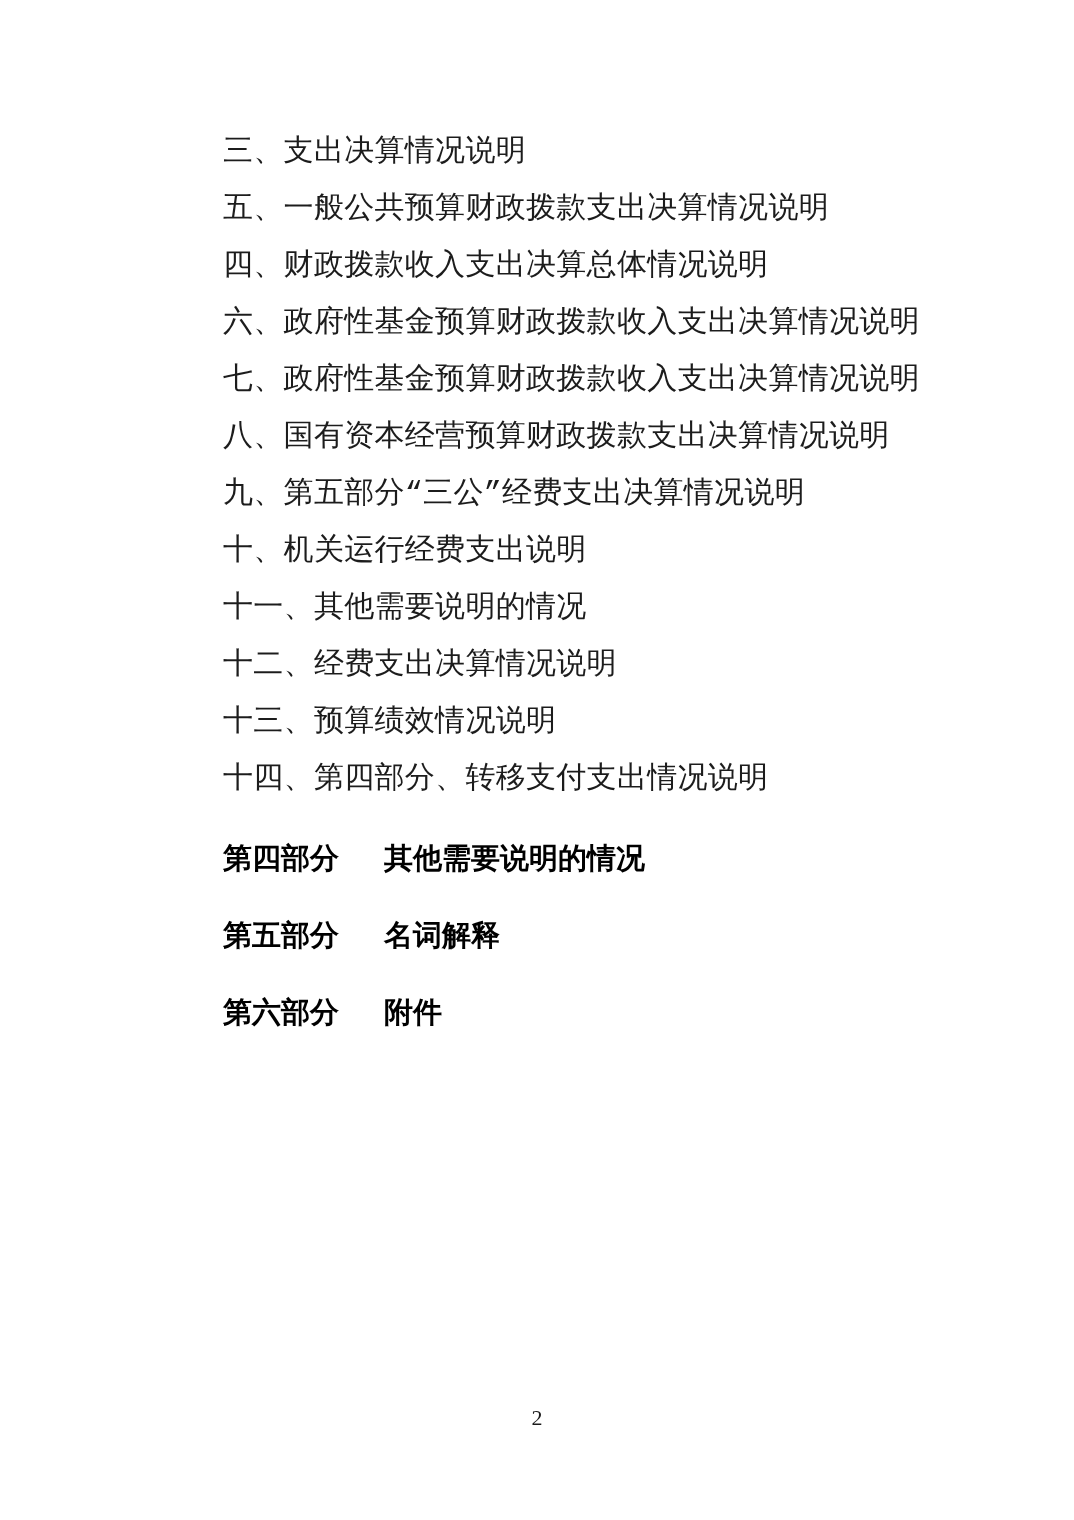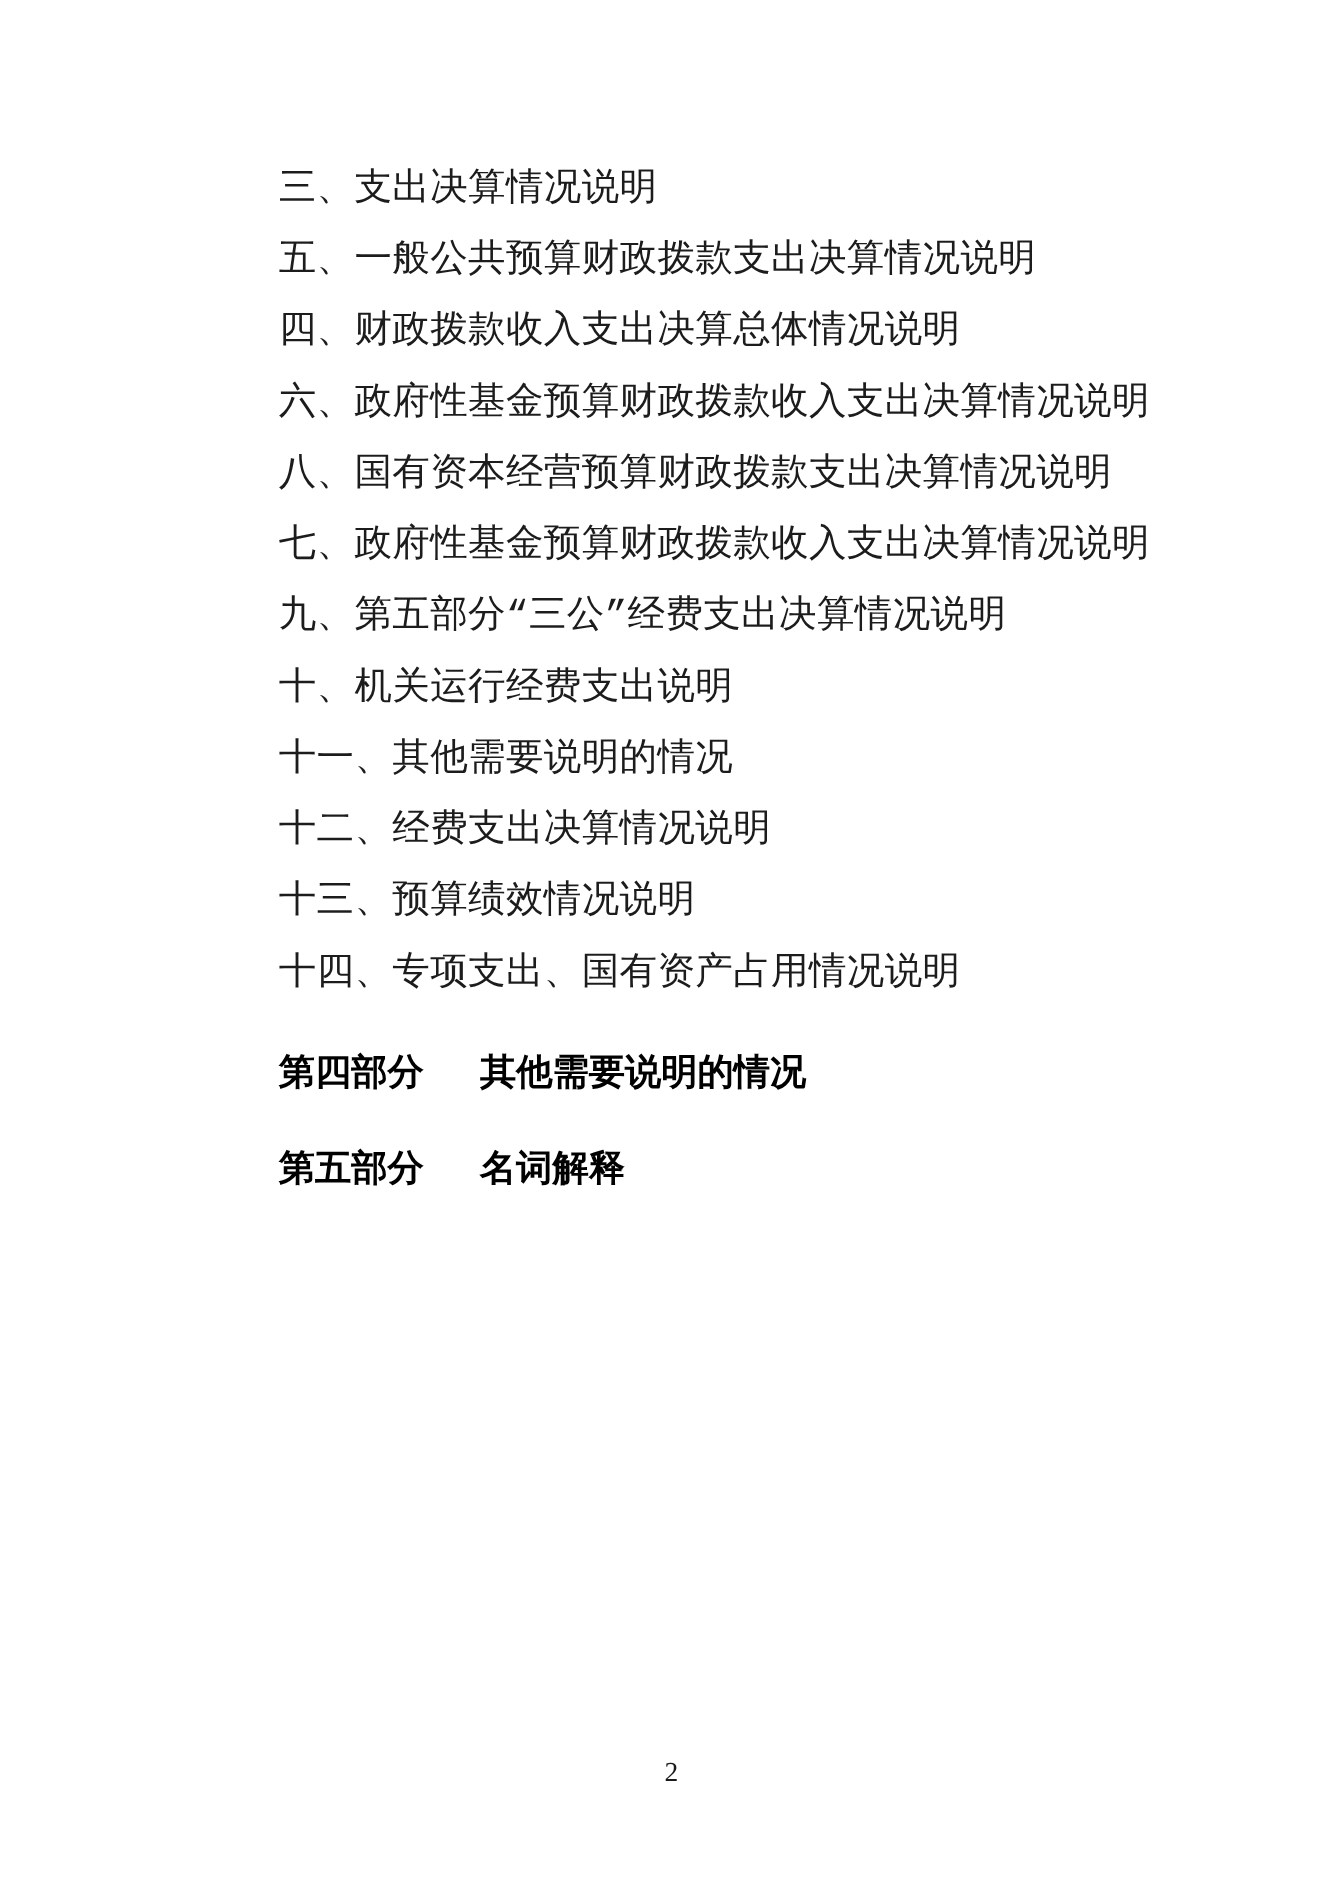--- a/index.html
+++ b/index.html
@@ -57,34 +57,37 @@
 </head>
 <body>
 
 <div class="page">
 
   <div class="toc">
     <div class="toc-item">三、支出决算情况说明</div>
     <div class="toc-item">五、一般公共预算财政拨款支出决算情况说明</div>
     <div class="toc-item">四、财政拨款收入支出决算总体情况说明</div>
     <div class="toc-item">六、政府性基金预算财政拨款收入支出决算情况说明</div>
+    <div class="toc-item">七、政府性基金预算财政拨款收入支出决算情况说明</div>
     <div class="toc-item">八、国有资本经营预算财政拨款支出决算情况说明</div>
-    <div class="toc-item">七、政府性基金预算财政拨款收入支出决算情况说明</div>
     <div class="toc-item">九、第五部分“三公”经费支出决算情况说明</div>
     <div class="toc-item">十、机关运行经费支出说明</div>
     <div class="toc-item">十一、其他需要说明的情况</div>
     <div class="toc-item">十二、经费支出决算情况说明</div>
     <div class="toc-item">十三、预算绩效情况说明</div>
-    <div class="toc-item">十四、专项支出、国有资产占用情况说明</div>
+    <div class="toc-item">十四、第四部分、转移支付支出情况说明</div>
   </div>
 
   <div class="sections">
     <div class="section-heading">
       <span class="part-label">第四部分</span><span class="part-title">其他需要说明的情况</span>
     </div>
     <div class="section-heading">
       <span class="part-label">第五部分</span><span class="part-title">名词解释</span>
     </div>
+    <div class="section-heading">
+      <span class="part-label">第六部分</span><span class="part-title">附件</span>
+    </div>
   </div>
 
   <div class="page-number">2</div>
 
 </div>
 
 </body></html>

